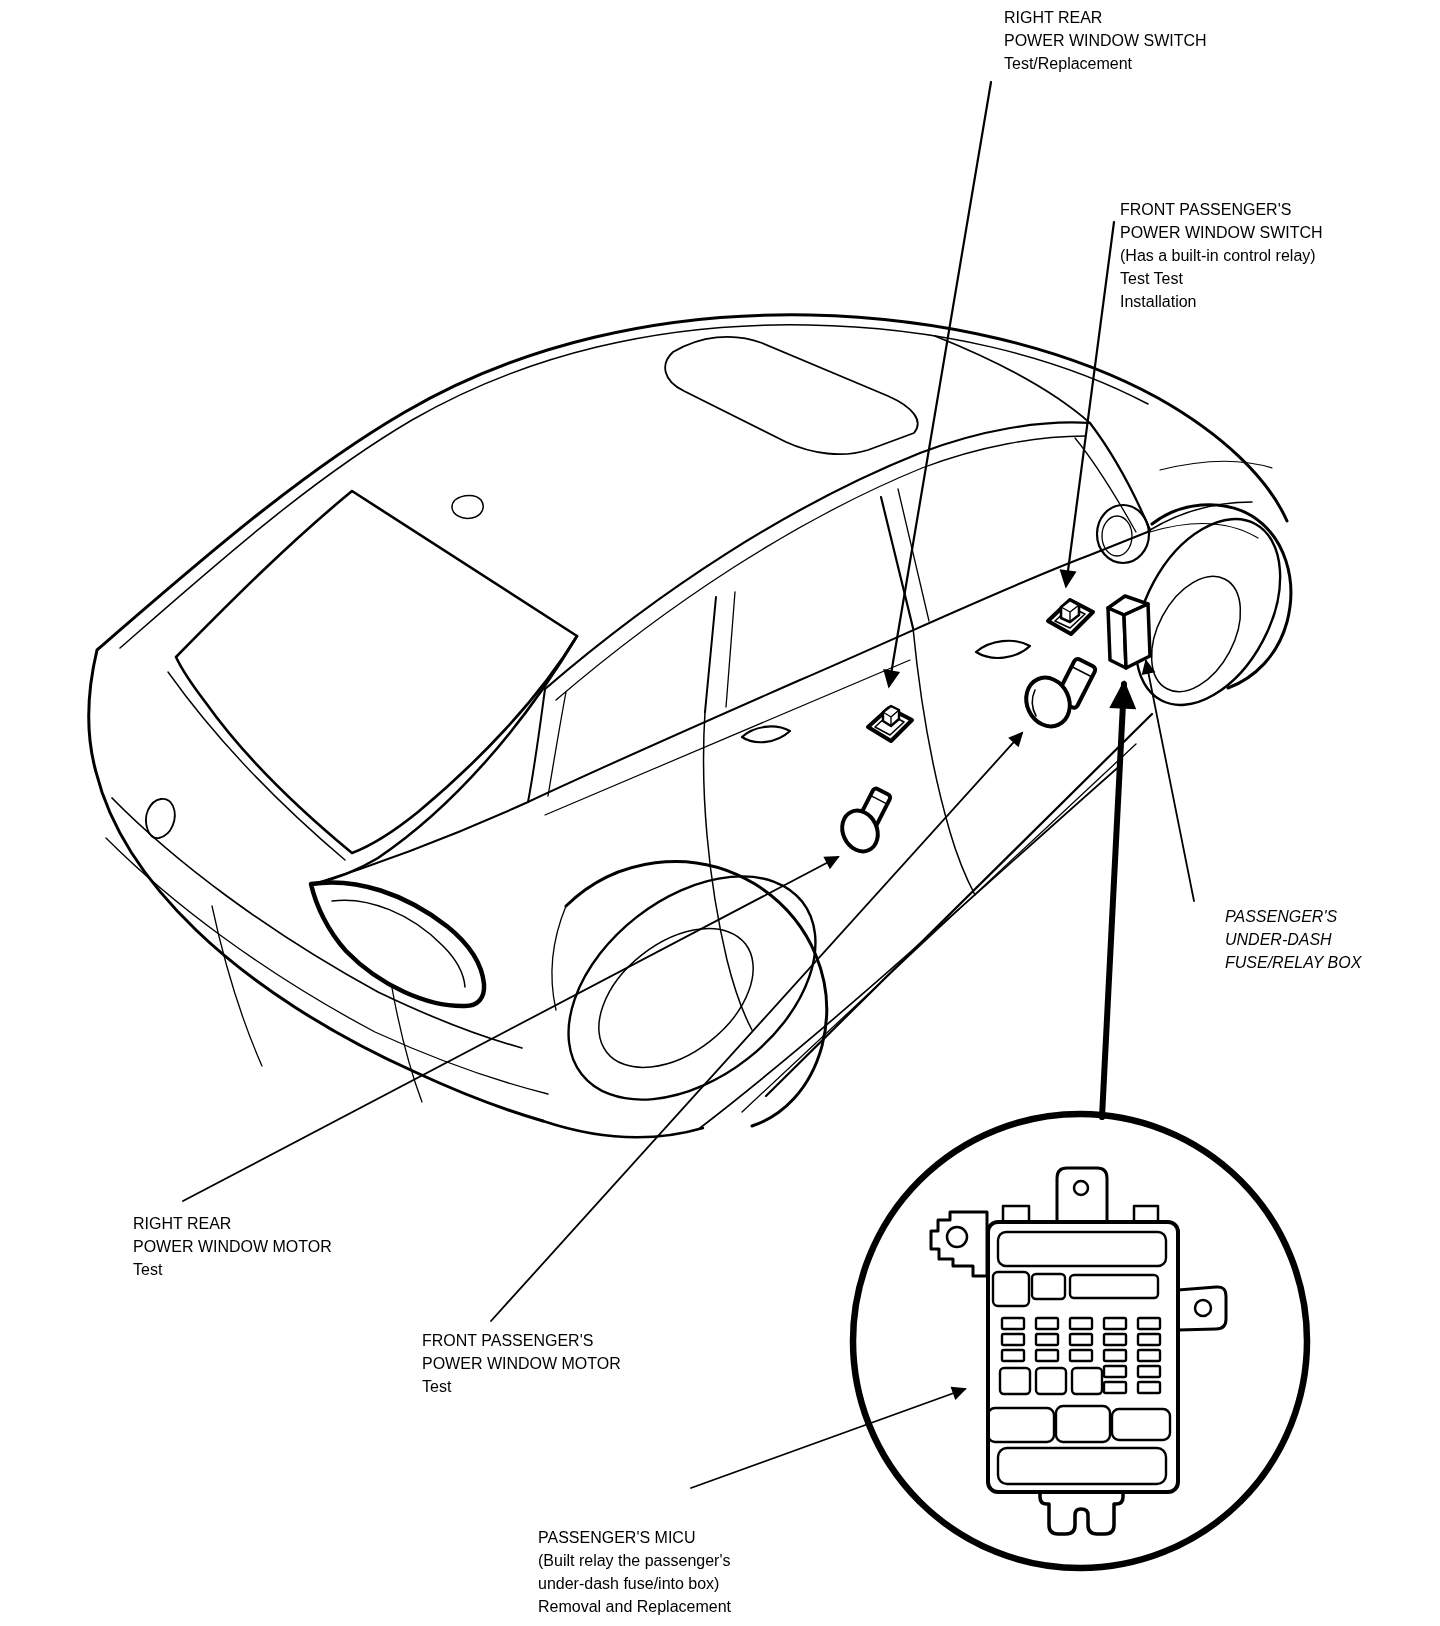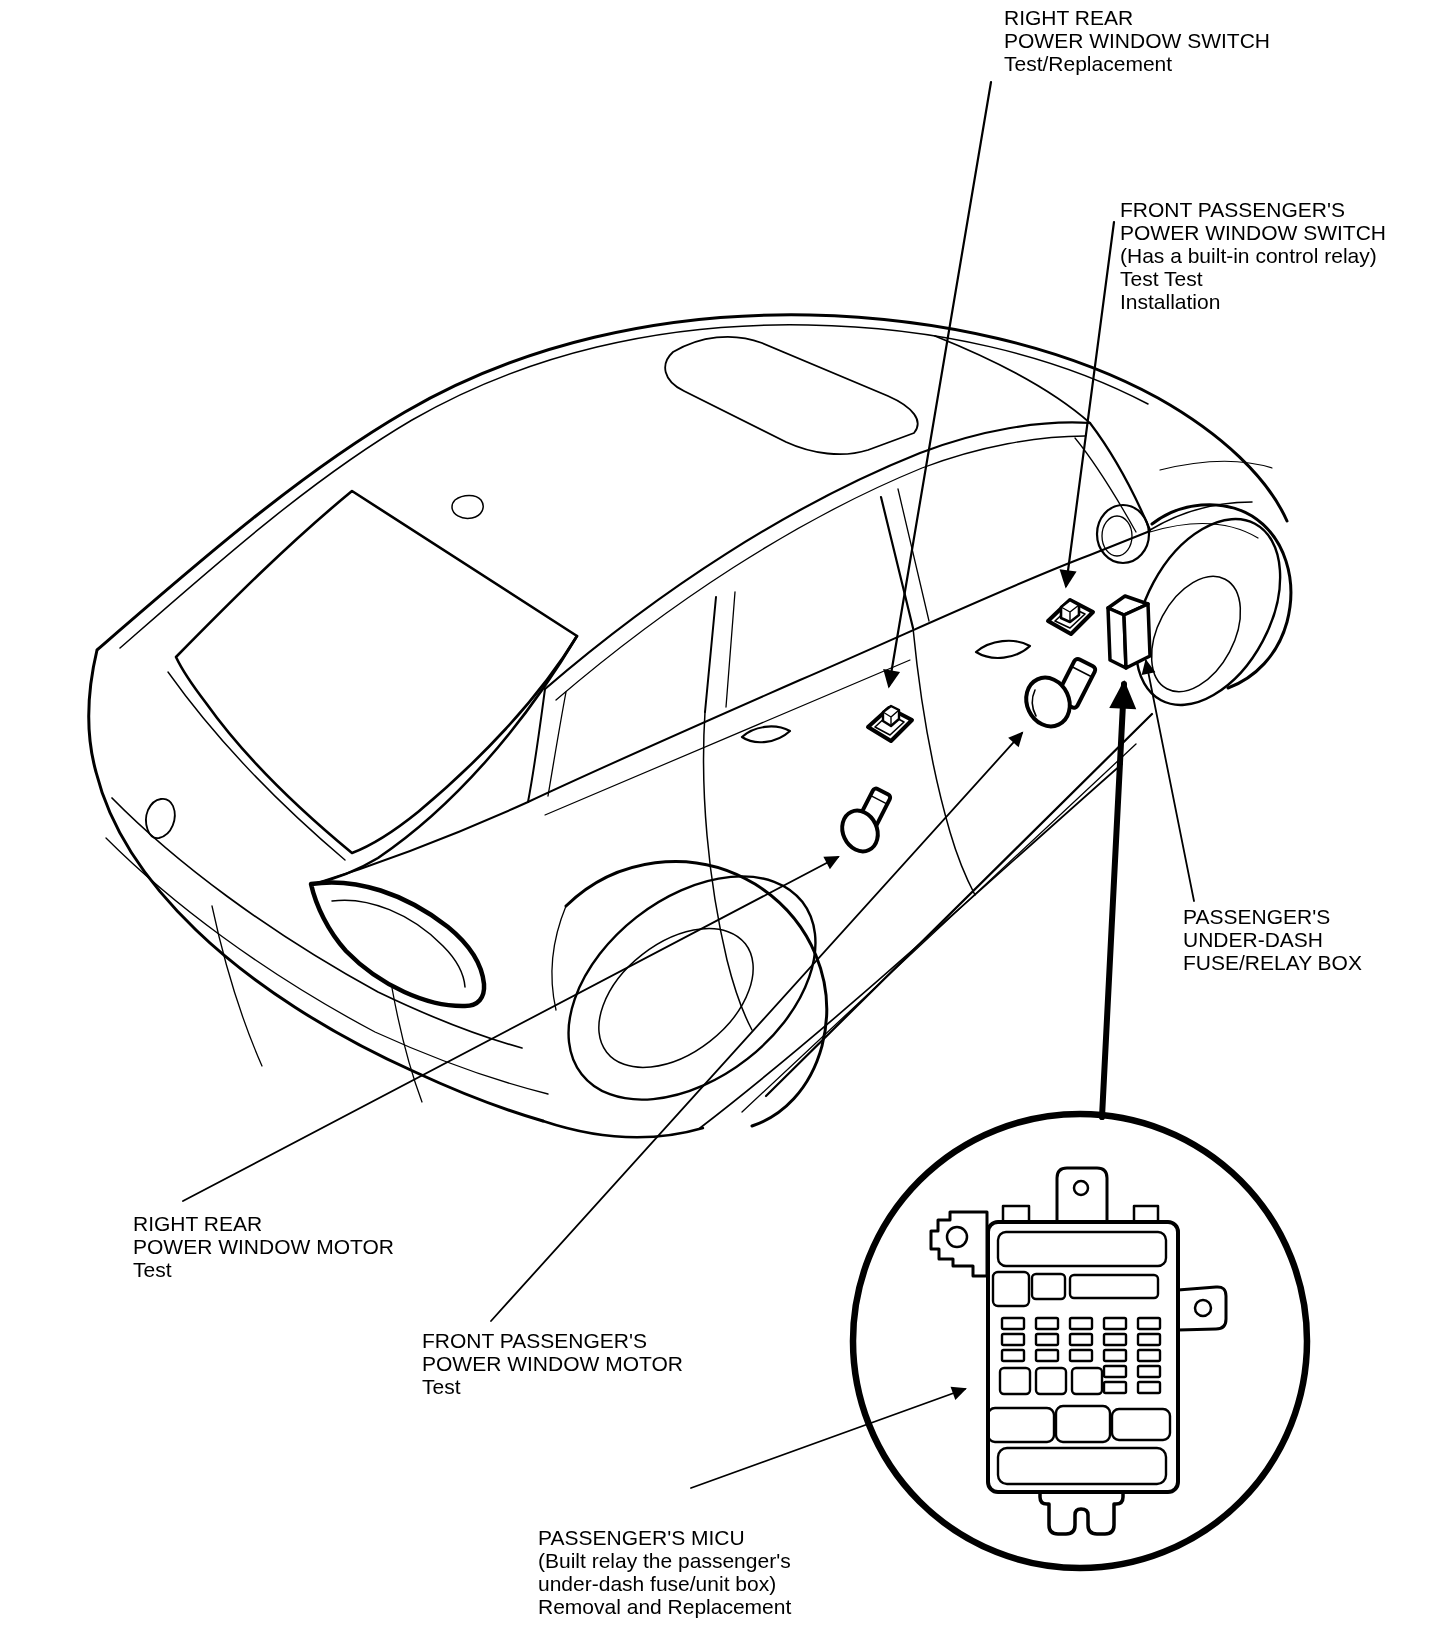--- a/index.html
+++ b/index.html
@@ -1,21 +1,21 @@
 <!DOCTYPE html>
 <html><head>
 <meta charset="utf-8">
 <style>
   html,body{margin:0;padding:0;background:#ffffff;}
   .stage{
     position:relative;width:1440px;height:1626px;background:#ffffff;overflow:hidden;
     font-family:"Liberation Sans","DejaVu Sans",sans-serif;color:#000;
   }
   .stage svg{position:absolute;left:0;top:0;}
-  .label{position:absolute;font-size:21px;line-height:23px;letter-spacing:0;white-space:nowrap;}
+  .label{position:absolute;font-size:16px;line-height:23px;letter-spacing:0;white-space:nowrap;}
   .label span{display:block;}
   .label .u{text-underline-offset:3px;text-decoration-thickness:1.5px;}
 </style>
 </head>
 <body>
 
 <div class="stage">
 
 <svg width="1440" height="1626" viewBox="0 0 1440 1626">
   <defs>
@@ -215,38 +215,38 @@
   </div>
 
   <div class="label" style="left:1120px;top:198px;">
     <span>FRONT PASSENGER'S</span>
     <span>POWER WINDOW SWITCH</span>
     <span>(Has a built-in control relay)</span>
     <span class="u">Test Test</span>
     <span class="u">Installation</span>
   </div>
 
-  <div class="label" style="left:1183px;top:905px;">
+  <div class="label" style="left:1225px;top:905px;font-style:italic;">
     <span>PASSENGER'S</span>
     <span>UNDER-DASH</span>
     <span>FUSE/RELAY BOX</span>
   </div>
 
   <div class="label" style="left:133px;top:1212px;">
     <span>RIGHT REAR</span>
     <span>POWER WINDOW MOTOR</span>
     <span class="u">Test</span>
   </div>
 
   <div class="label" style="left:422px;top:1329px;">
     <span>FRONT PASSENGER'S</span>
     <span>POWER WINDOW MOTOR</span>
     <span class="u">Test</span>
   </div>
 
   <div class="label" style="left:538px;top:1494px;margin-top:32px;">
     <span>PASSENGER'S MICU</span>
     <span>(Built relay the passenger's</span>
-    <span>under-dash fuse/unit box)</span>
+    <span>under-dash fuse/into box)</span>
     <span class="u">Removal and Replacement</span>
   </div>
 
 </div>
 
 </body></html>

